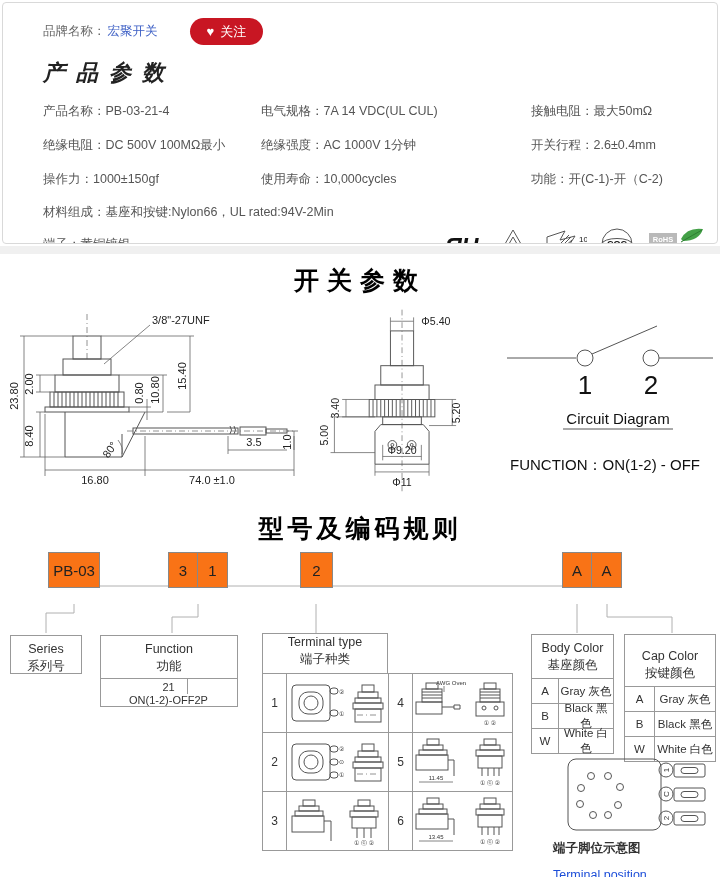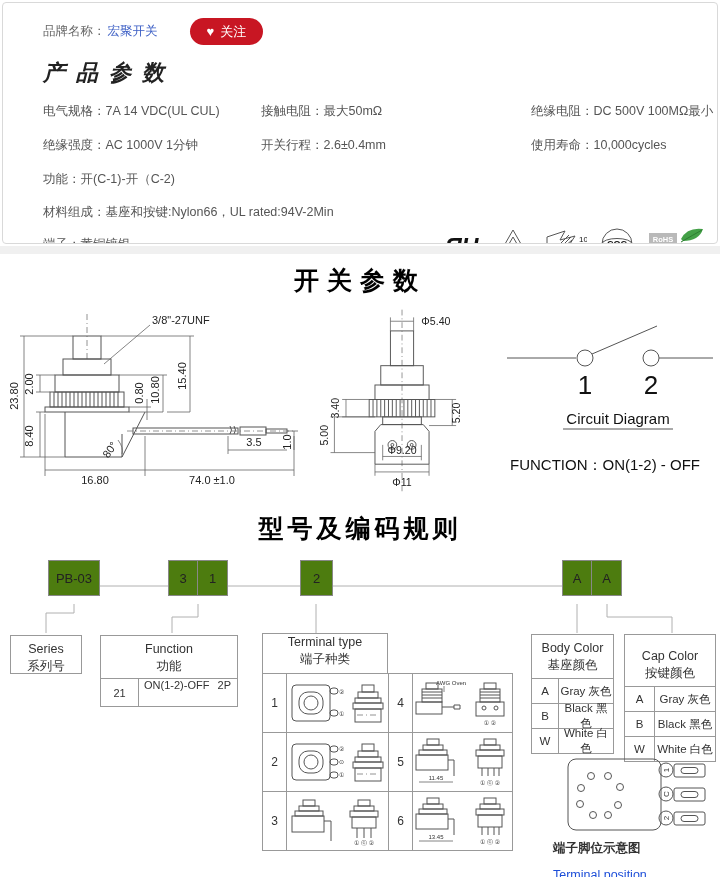--- a/index.html
+++ b/index.html
@@ -18,26 +18,26 @@
   .gray-strip{height:8px;background:#f0f0f0;}
   .big-title{text-align:center;font-size:25px;font-weight:bold;letter-spacing:8px;color:#000000;padding-top:10px;height:36px;}
   .drawings{display:flex;width:720px;height:198px;}
   svg{display:block;}
   .ln{stroke:#555;fill:none;stroke-width:1;}
   .cl{stroke:#777;fill:none;stroke-width:0.8;stroke-dasharray:6 3 1 3;}
   .dim{stroke:#666;fill:none;stroke-width:0.8;}
   .dtx{font-size:11px;fill:#222;font-family:"Liberation Sans",sans-serif;}
   .gtx{font-size:6px;fill:#333;font-family:"Liberation Sans",sans-serif;}
   .coding{position:relative;height:83px;}
-  .code-box{position:absolute;top:10px;height:36px;border:1px solid #888;background:#4d7c0f;display:flex;align-items:center;justify-content:center;font-size:13px;color:#222;box-sizing:border-box;}
+  .code-box{position:absolute;top:2px;height:36px;border:1px solid #888;background:#f97316;display:flex;align-items:center;justify-content:center;font-size:15px;color:#222;box-sizing:border-box;}
   .conn{position:absolute;left:0;top:0;}
   .tables{position:relative;height:250px;}
   .tbl{position:absolute;border:1px solid #999;background:#fff;box-sizing:border-box;font-size:12.5px;color:#333;}
   .tbl-head{text-align:center;padding-top:5px;line-height:17px;}
-  .frow{display:flex;border-top:1px solid #999;height:27px;font-size:11px;}
+  .frow{display:flex;border-top:1px solid #999;height:27px;align-items:center;font-size:11px;flex-direction:column;}
   .fcode{width:37px;text-align:center;border-right:1px solid #999;height:100%;display:flex;align-items:center;justify-content:center;}
   .fdesc{flex:1;display:flex;justify-content:space-between;padding:0 6px 0 5px;}
   .crow{display:flex;border-top:1px solid #999;height:24px;align-items:center;font-size:11.5px;}
   .ccode{text-align:center;border-right:1px solid #999;height:100%;display:flex;align-items:center;justify-content:center;}
   .tt-head{position:absolute;left:262px;top:0;width:126px;height:41px;border:1px solid #999;box-sizing:border-box;text-align:center;font-size:12.5px;line-height:17px;padding-top:0;background:#fff;}
   .tt-grid{position:absolute;left:262px;top:40px;display:grid;grid-template-columns:24px 102px 24px 100px;grid-auto-rows:59px;border-left:1px solid #999;border-top:1px solid #999;background:#fff;}
   .tt-grid>div{border-right:1px solid #999;border-bottom:1px solid #999;box-sizing:border-box;display:flex;align-items:center;justify-content:center;}
   .tt-num{font-size:12px;}
   .tt-draw{gap:5px;}
   .tpos{position:absolute;left:553px;top:122px;width:166px;}
@@ -51,25 +51,27 @@
   <div class="brand-row">
     <span>品牌名称：</span>
     <a class="brand-name">宏聚开关</a>
     <button class="follow-btn">
       <span class="follow-heart">♥</span>
       <span>关注</span>
     </button>
   </div>
   <div class="product-title">产品参数</div>
   <div class="params-grid">
+    <div class="param-cell"><span>产品名称：</span><span>PB-03-21-4</span></div>
     <div class="param-cell"><span>电气规格：</span><span>7A 14 VDC(UL CUL)</span></div>
     <div class="param-cell"><span>接触电阻：</span><span>最大50mΩ</span></div>
     <div class="param-cell"><span>绝缘电阻：</span><span>DC 500V 100MΩ最小</span></div>
     <div class="param-cell"><span>绝缘强度：</span><span>AC 1000V 1分钟</span></div>
     <div class="param-cell"><span>开关行程：</span><span>2.6±0.4mm</span></div>
+    <div class="param-cell"><span>操作力：</span><span>1000±150gf</span></div>
     <div class="param-cell"><span>使用寿命：</span><span>10,000cycles</span></div>
     <div class="param-cell"><span>功能：</span><span>开(C-1)-开（C-2)</span></div>
   </div>
   <div class="material-row">材料组成：基座和按键:Nylon66，UL rated:94V-2Min</div>
   <div class="terminal-row">
     <span>端子：黄铜镀银</span>
     <span class="certs">
       <svg width="48" height="36">
         <text x="3" y="30" font-size="10" font-weight="bold" fill="#111">c</text>
         <text x="10" y="29" font-size="23" font-weight="bold" fill="#111" font-style="italic">ЯU</text>

